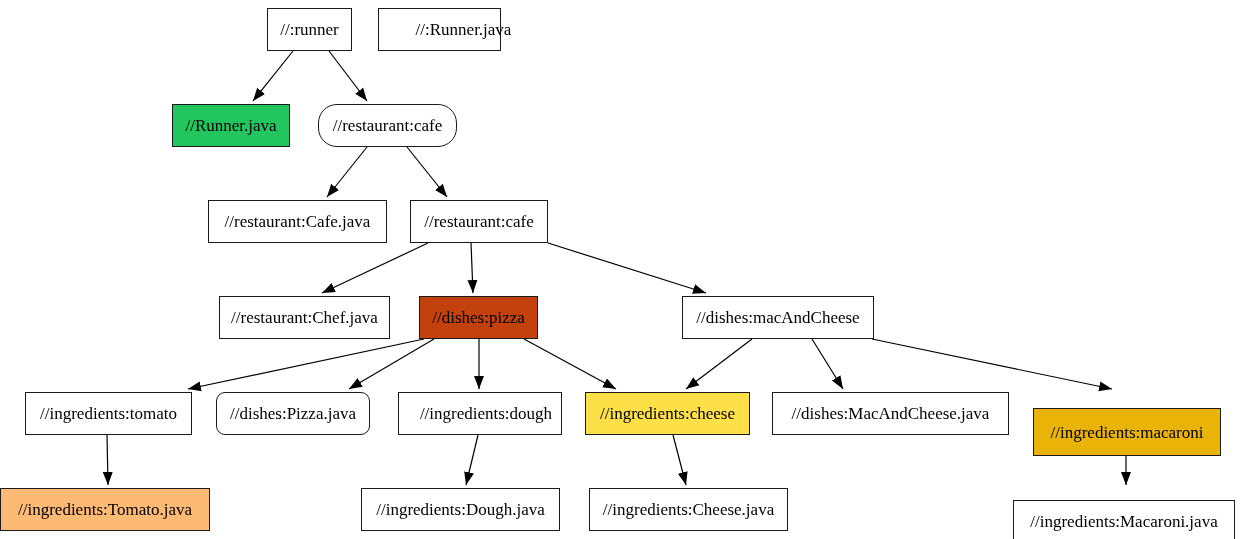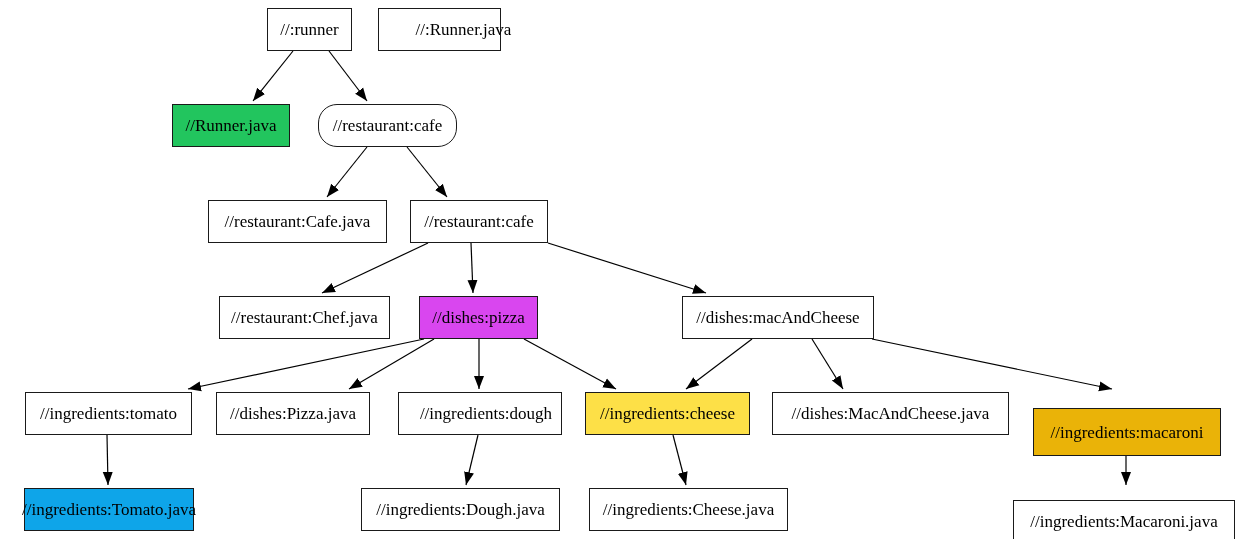--- a/index.html
+++ b/index.html
@@ -82,45 +82,45 @@
       </div>
       <div class="node" style="left: 208px; top: 200px; width: 179px; height: 43px; border-color: rgb(26, 26, 26); background: rgb(255, 255, 255);">
         <span>//restaurant:Cafe.java</span>
       </div>
       <div class="node" style="left: 410px; top: 200px; width: 138px; height: 43px; border-color: rgb(26, 26, 26); background: rgb(255, 255, 255);">
         <span>//restaurant:cafe</span>
       </div>
       <div class="node" style="left: 219px; top: 296px; width: 171px; height: 43px; border-color: rgb(26, 26, 26); background: rgb(255, 255, 255);">
         <span>//restaurant:Chef.java</span>
       </div>
-      <div class="node" style="left: 419px; top: 296px; width: 119px; height: 43px; border-color: rgb(26, 26, 26); background: #d946ef;">
+      <div class="node" style="left: 419px; top: 296px; width: 119px; height: 43px; border-color: rgb(26, 26, 26); background: #c2410c;">
         <span>//dishes:pizza</span>
       </div>
       <div class="node" style="left: 682px; top: 296px; width: 192px; height: 43px; border-color: rgb(26, 26, 26); background: rgb(255, 255, 255);">
         <span>//dishes:macAndCheese</span>
       </div>
       <div class="node" style="left: 25px; top: 392px; width: 167px; height: 43px; border-color: rgb(26, 26, 26); background: rgb(255, 255, 255);">
         <span>//ingredients:tomato</span>
       </div>
-      <div class="node" style="left: 216px; top: 392px; width: 154px; height: 43px; border-color: rgb(26, 26, 26); background: rgb(255, 255, 255);">
+      <div class="node" style="left: 216px; top: 392px; width: 154px; height: 43px; border-color: rgb(26, 26, 26); background: rgb(255, 255, 255); border-radius: 9px;">
         <span>//dishes:Pizza.java</span>
       </div>
       <div class="node" style="left: 398px; top: 392px; width: 164px; height: 43px; border-color: rgb(26, 26, 26); background: rgb(255, 255, 255); padding-left: 12px;">
         <span>//ingredients:dough</span>
       </div>
       <div class="node" style="left: 585px; top: 392px; width: 165px; height: 43px; border-color: rgb(26, 26, 26); background: #fde047;">
         <span>//ingredients:cheese</span>
       </div>
       <div class="node" style="left: 772px; top: 392px; width: 237px; height: 43px; border-color: rgb(26, 26, 26); background: rgb(255, 255, 255);">
         <span>//dishes:MacAndCheese.java</span>
       </div>
       <div class="node" style="left: 1033px; top: 408px; width: 188px; height: 48px; border-color: rgb(26, 26, 26); background: #eab308;">
         <span>//ingredients:macaroni</span>
       </div>
-      <div class="node" style="left: 24px; top: 488px; width: 170px; height: 43px; border-color: rgb(26, 26, 26); background: #0ea5e9;">
+      <div class="node" style="left: 0; top: 488px; width: 210px; height: 43px; border-color: rgb(26, 26, 26); background: #fdba74;">
         <span>//ingredients:Tomato.java</span>
       </div>
       <div class="node" style="left: 361px; top: 488px; width: 199px; height: 43px; border-color: rgb(26, 26, 26); background: rgb(255, 255, 255);">
         <span>//ingredients:Dough.java</span>
       </div>
       <div class="node" style="left: 589px; top: 488px; width: 199px; height: 43px; border-color: rgb(26, 26, 26); background: rgb(255, 255, 255);">
         <span>//ingredients:Cheese.java</span>
       </div>
       <div class="node" style="left: 1013px; top: 488px; width: 222px; height: 43px; border-color: rgb(26, 26, 26); background: rgb(255, 255, 255); margin-top: 12px;">
         <span>//ingredients:Macaroni.java</span>

